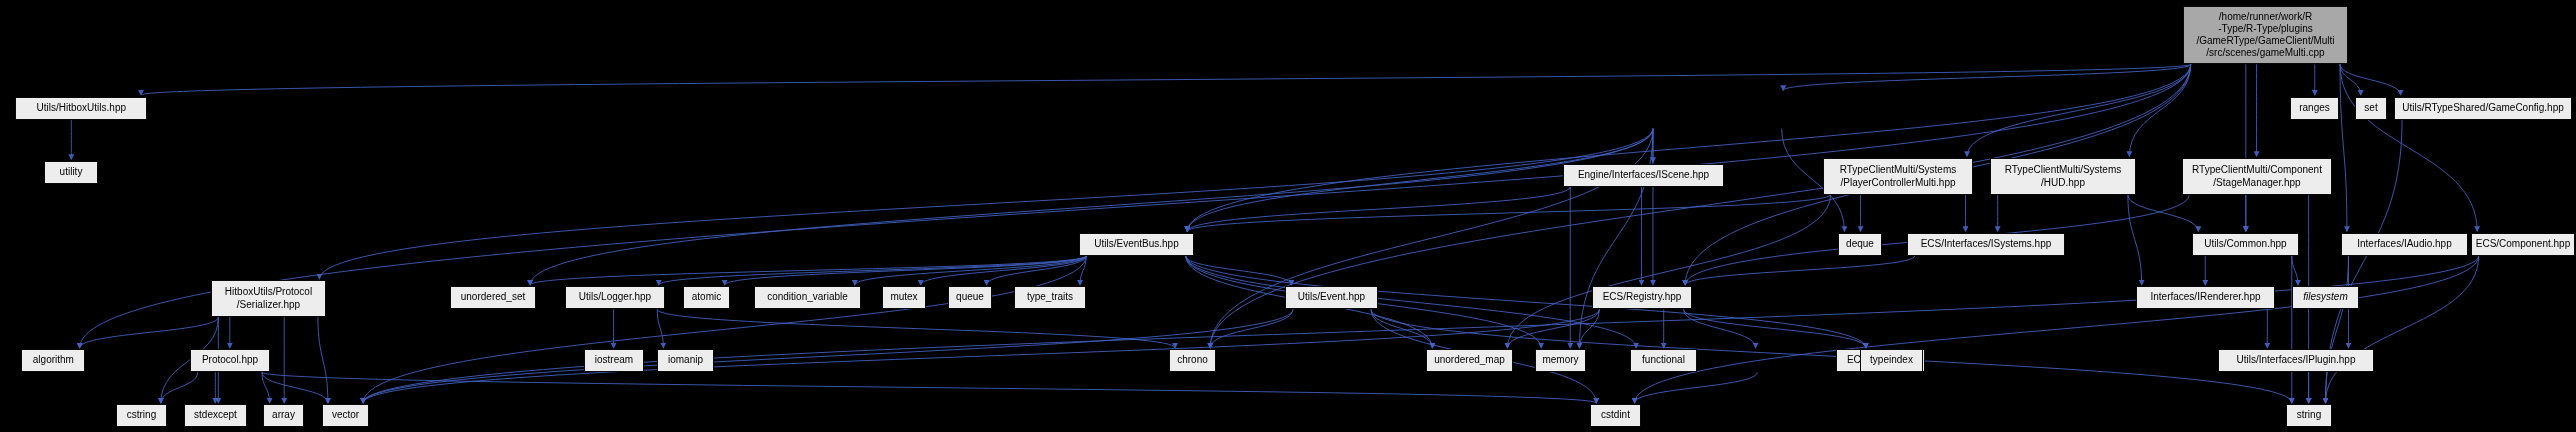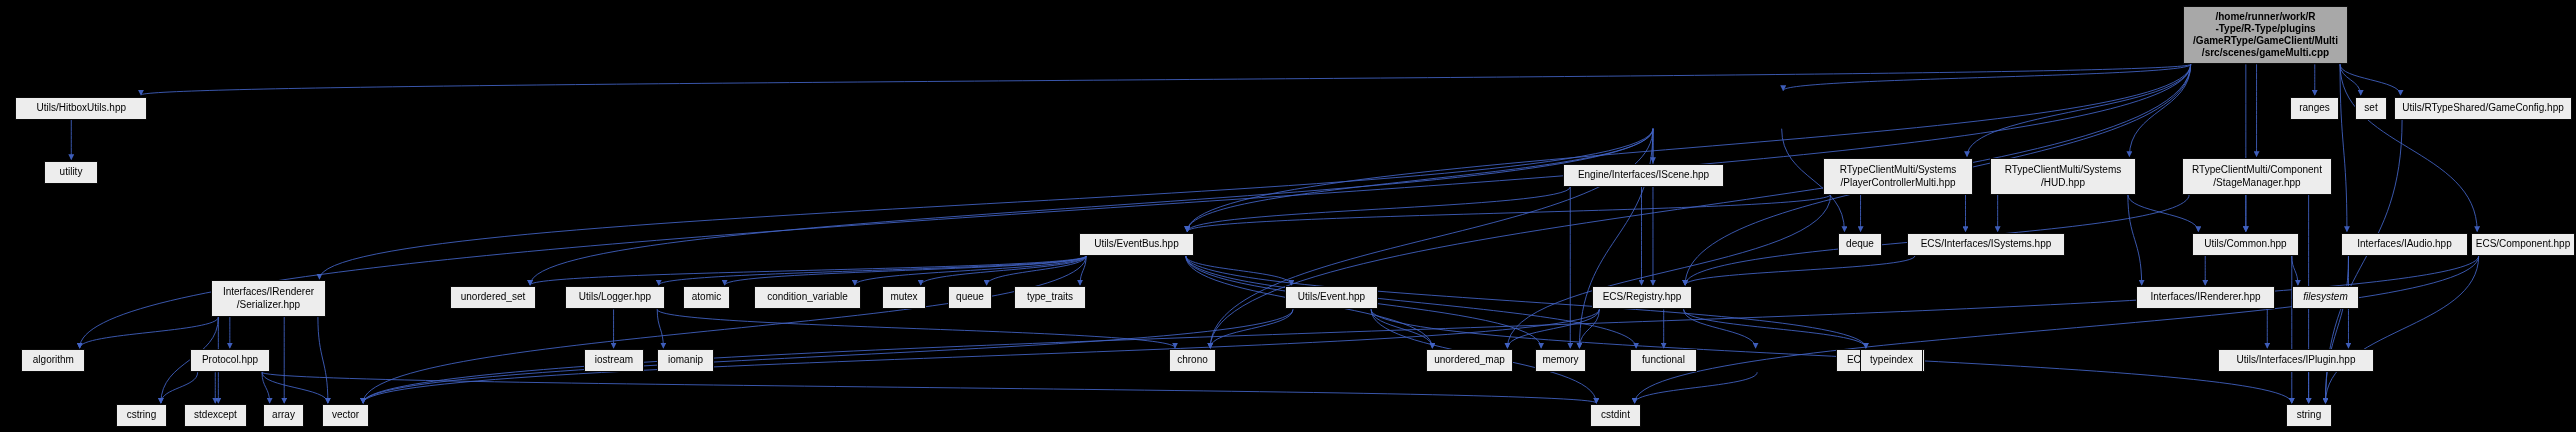--- a/index.html
+++ b/index.html
@@ -7,21 +7,21 @@
           background:var(--bg,#000);
           font-family:"Liberation Sans","DejaVu Sans",sans-serif;}
   #edges{position:absolute;left:0;top:0;z-index:1;}
   #edges path.edge{fill:none;stroke:var(--edge,#4263c4);stroke-width:1.2;opacity:.95;}
   #arrowhead path{fill:var(--edge,#4263c4);stroke:none;}
   .node{position:absolute;box-sizing:border-box;z-index:2;
         display:flex;flex-direction:column;align-items:center;justify-content:center;
         background:var(--nodefill,#ededed);border:0.8px solid var(--nodeborder,#0a0a0a);
         color:var(--nodetext,#000);font-size:10px;line-height:1.22;
         white-space:nowrap;text-align:center;cursor:default;}
-  .node.root{background:var(--rootfill,#a8a8a8);font-weight:bold;}
+  .node.root{background:var(--rootfill,#a8a8a8);}
   .node[data-interactable="true"]{cursor:pointer;}
 </style>
 </head>
 <body>
 
 <div id="canvas" data-interactable="false">
   <svg id="edges" data-interactable="false" width="2576" height="432" viewBox="0 0 3363 564" xmlns="http://www.w3.org/2000/svg">
     <defs>
       <marker id="arrowhead" viewBox="0 0 10 10" refX="8.5" refY="5" markerWidth="6.5" markerHeight="6.5" orient="auto">
         <path d="M0,0 L10,5 L0,10 z"></path>
@@ -164,21 +164,21 @@
     <div class="node" data-interactable="true" style="left: 2192px; top: 233px; width: 107px; height: 23px;">
       <div data-interactable="false">Utils/Common.hpp</div>
     </div>
     <div class="node" data-interactable="true" style="left: 2341px; top: 233px; width: 127px; height: 23px;">
       <div data-interactable="false">Interfaces/IAudio.hpp</div>
     </div>
     <div class="node" data-interactable="true" style="left: 2471px; top: 233px; width: 104px; height: 23px;">
       <div data-interactable="false">ECS/Component.hpp</div>
     </div>
     <div class="node" data-interactable="true" style="left: 211px; top: 280px; width: 115px; height: 37px;">
-      <div data-interactable="false">Interfaces/IRenderer</div>
+      <div data-interactable="false">HitboxUtils/Protocol</div>
       <div data-interactable="false">/Serializer.hpp</div>
     </div>
     <div class="node" data-interactable="false" style="left: 450px; top: 286px; width: 86px; height: 23px;">
       <div data-interactable="false">unordered_set</div>
     </div>
     <div class="node" data-interactable="true" style="left: 565px; top: 286px; width: 100px; height: 23px;">
       <div data-interactable="false">Utils/Logger.hpp</div>
     </div>
     <div class="node" data-interactable="false" style="left: 683px; top: 286px; width: 47px; height: 23px;">
       <div data-interactable="false">atomic</div>

